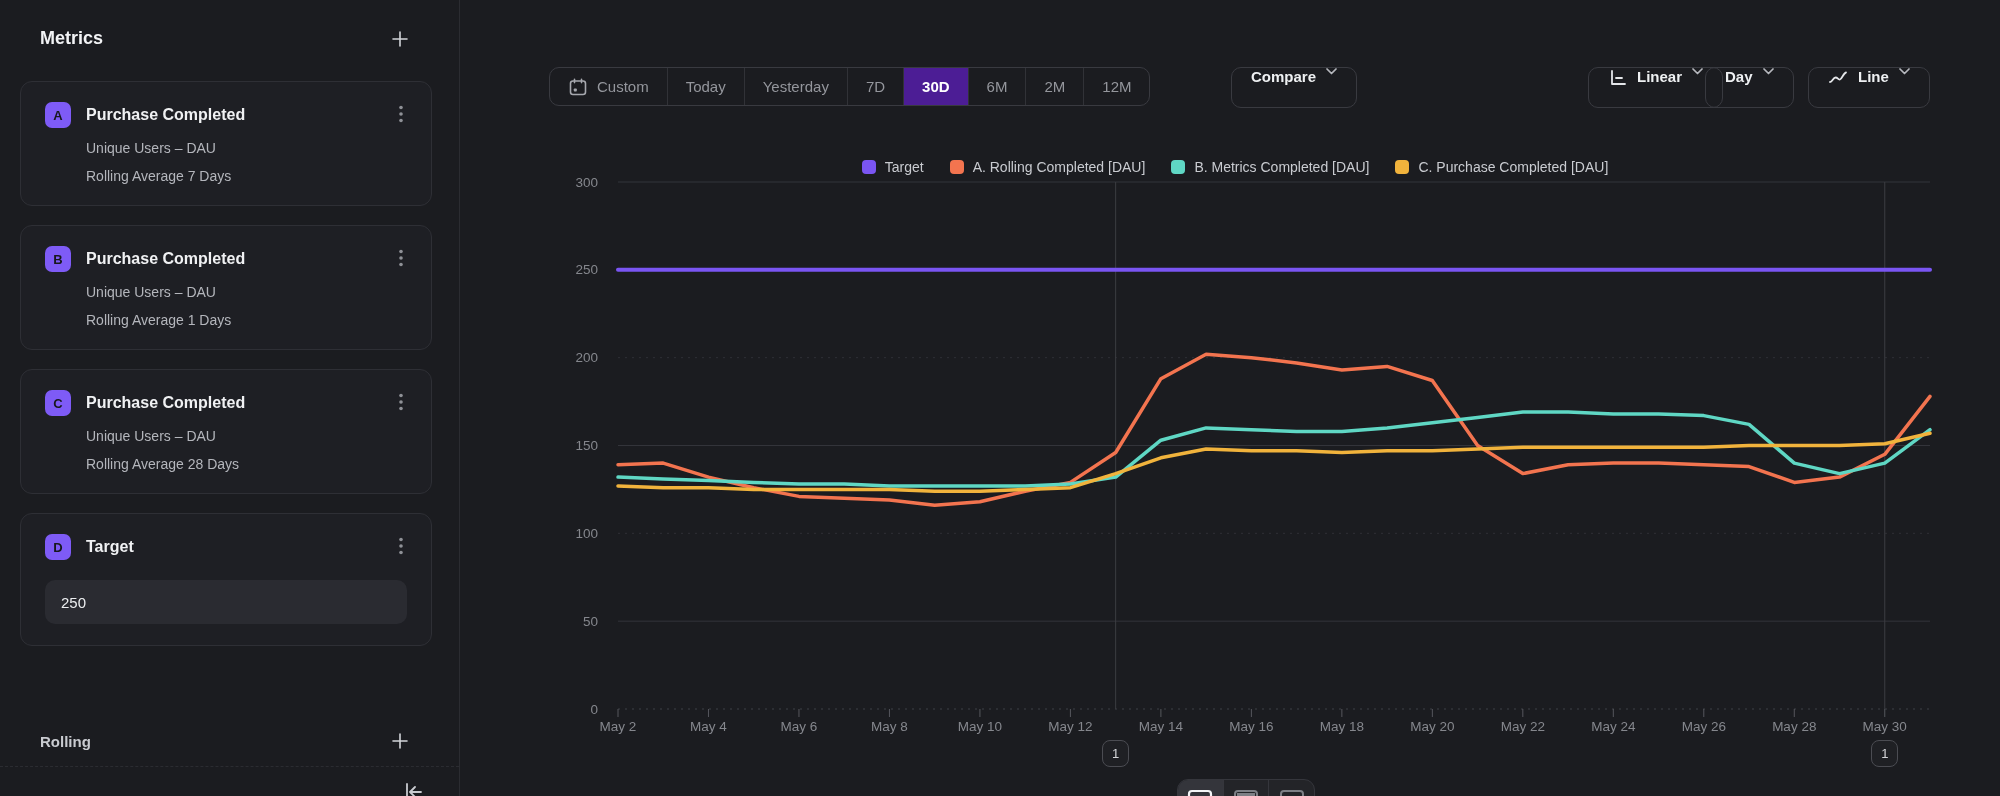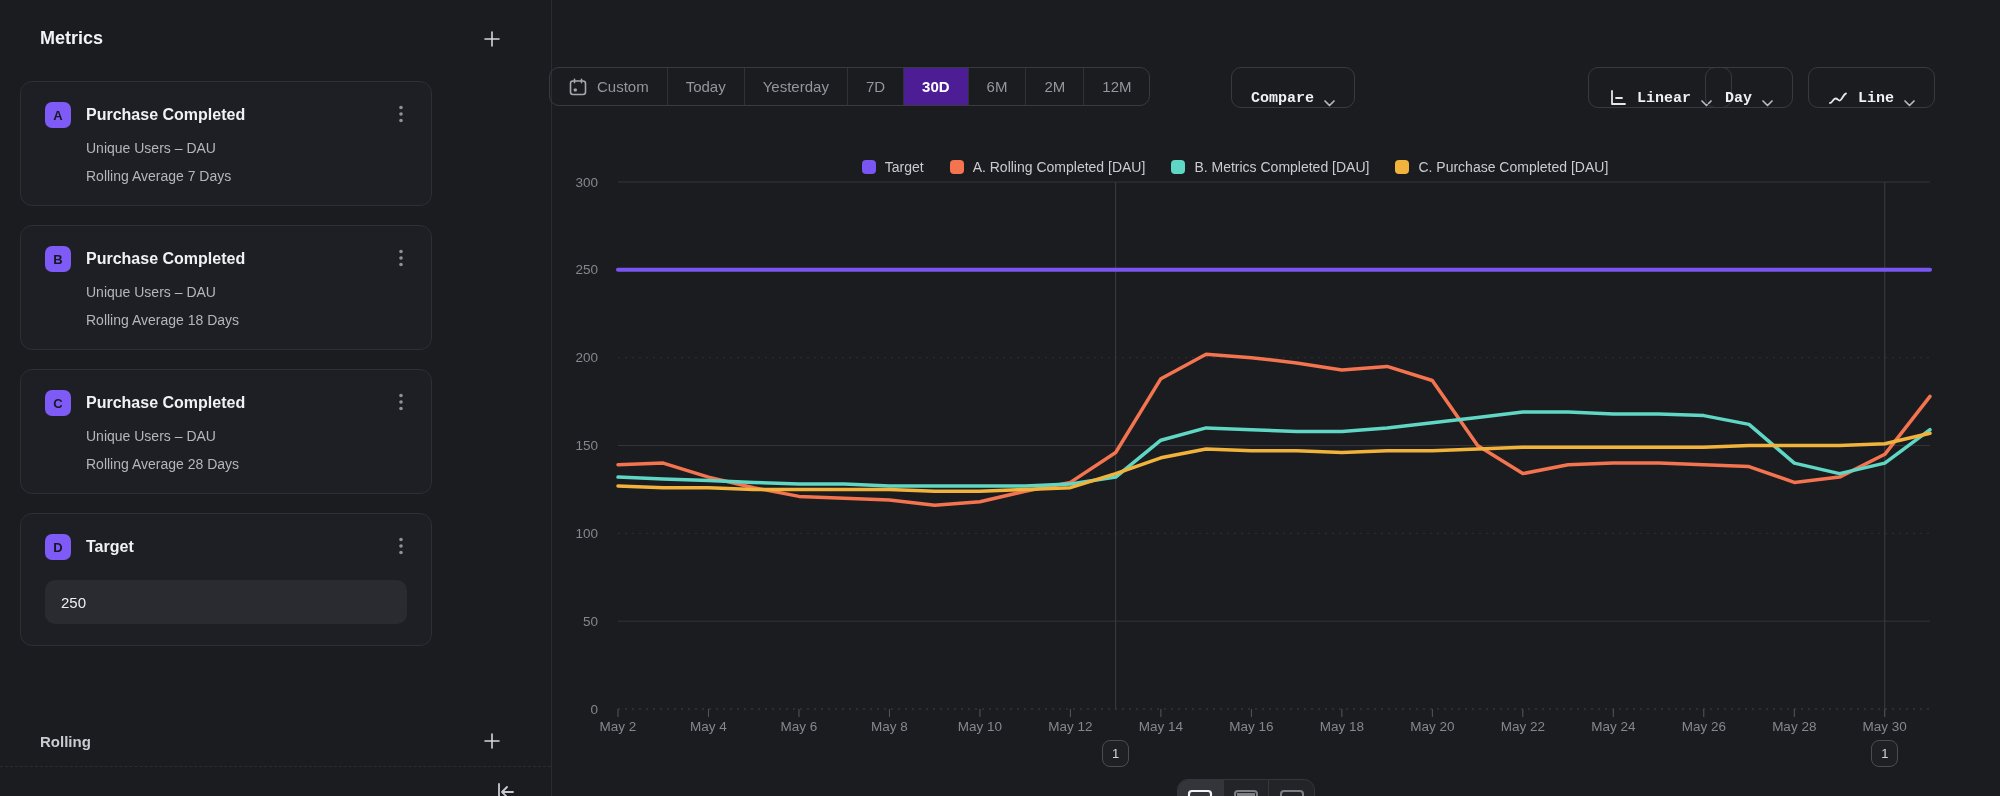--- a/index.html
+++ b/index.html
@@ -2,21 +2,21 @@
 <html><head>
 <meta charset="utf-8">
 <style>
   html,body{margin:0;padding:0}
   body{
     width:2000px;height:796px;position:relative;overflow:hidden;
     background:#1b1c20;color:#e9eaec;
     font-family:"Liberation Sans",sans-serif;
   }
   
-  .sidebar{position:absolute;left:0;top:0;width:552px;height:796px;box-sizing:border-box;border-right:1px solid #2b2c31;background:#1b1c20}
+  .sidebar{position:absolute;left:0;top:0;width:460px;height:796px;box-sizing:border-box;border-right:1px solid #2b2c31;background:#1b1c20}
   .sidebar-header{position:absolute;left:40px;right:50px;top:28px;display:flex;justify-content:space-between;align-items:center}
   .sidebar-title{font-size:18px;font-weight:700;color:#f2f3f5}
   .icon-btn{background:none;border:none;padding:0;margin:0;color:#d3d5d9;display:flex;align-items:center;cursor:pointer}
   .card-list{position:absolute;left:20px;top:81px;width:412px}
   .card{box-sizing:border-box;background:#1e1f24;border:1px solid #2e2f35;border-radius:12px;padding:20px 24px 21px 24px;margin-bottom:19px}
   .card-head{display:flex;align-items:center;height:26px}
   .badge{width:26px;height:26px;border-radius:7px;background:#7e5bf6;color:#17181d;font-size:13px;font-weight:700;display:flex;align-items:center;justify-content:center;flex:none}
   .card-title{font-size:16px;font-weight:700;margin-left:15px;flex:1;color:#f0f1f3}
   .kebab{color:#8f9197;display:flex;padding:2px 4px}
   .card-sub{margin-left:41px;margin-top:12px;font-size:14px;color:#b4b6bc;line-height:16px}
@@ -24,21 +24,21 @@
   .filter-row{position:absolute;left:40px;right:50px;top:728px;display:flex;justify-content:space-between;align-items:center;height:26px}
   .filter-label{font-size:15px;font-weight:700;color:#c9cbd0}
   .sidebar-divider{position:absolute;left:0;right:0;top:766px;border-top:1px dashed #2b2c31;height:0}
   .collapse-btn{position:absolute;right:34px;top:780px;color:#c9cbd0}
   
   .tab-group{position:absolute;left:549px;top:67px;height:39px;display:flex;align-items:stretch;border:1px solid #393a40;border-radius:10px;overflow:hidden;box-sizing:border-box}
   .tab{display:flex;align-items:center;gap:9px;padding:0 18px;font-size:15px;color:#94969c;border-right:1px solid #313237;cursor:pointer;white-space:nowrap}
   .tab:last-child{border-right:none}
   .tab.active{background:#4c1d95;color:#ffffff;font-weight:700}
   .tab .cal{color:#a6a8ae;display:flex}
-  .btn{position:absolute;top:67px;height:41px;display:flex;align-items:flex-end;gap:10px;padding:0 19px;border:1px solid #393a40;border-radius:10px;background:transparent;color:#eef0f2;font-size:15px;font-weight:700;box-sizing:border-box;font-family:Liberation Mono, monospace;cursor:pointer;white-space:nowrap}
+  .btn{position:absolute;top:67px;height:41px;display:flex;align-items:flex-start;gap:10px;padding:0 19px;border:1px solid #393a40;border-radius:10px;background:transparent;color:#eef0f2;font-size:15px;font-weight:700;box-sizing:border-box;font-family:Liberation Sans, sans-serif;cursor:pointer;white-space:nowrap}
   .btn .chev,.tab .chev{color:#b6b8be;display:flex}
   .btn .glyph{color:#e4e6e9;display:flex}
   
   .legend{position:absolute;left:540px;width:1390px;top:159px;display:flex;justify-content:center;align-items:center;gap:26px}
   .legend-item{display:flex;align-items:center;gap:9px;font-size:14px;color:#c9cbd0;cursor:pointer}
   .legend-swatch{width:14px;height:14px;border-radius:4px;flex:none}
   
   .chart-svg{position:absolute;left:0;top:0}
   .chart-svg text{font-family:"Liberation Sans",sans-serif}
   .badge-1{position:absolute;top:740px;width:27px;height:27px;box-sizing:border-box;border:1px solid #4b4c52;border-radius:8px;background:#1f2024;color:#d3d4d8;font-size:13px;display:flex;align-items:center;justify-content:center;cursor:pointer}
@@ -85,21 +85,21 @@
           <span class="card-title">Purchase Completed</span>
           <button class="icon-btn kebab">
             <span><svg width="4" height="18" viewBox="0 0 4 18">
                 <circle cx="2" cy="2.5" r="1.8" fill="currentColor"></circle>
                 <circle cx="2" cy="9" r="1.8" fill="currentColor"></circle>
                 <circle cx="2" cy="15.5" r="1.8" fill="currentColor"></circle>
               </svg></span>
           </button>
         </div>
         <div class="card-sub">Unique Users – DAU</div>
-        <div class="card-sub">Rolling Average 18 Days</div>
+        <div class="card-sub">Rolling Average 1 Days</div>
       </div>
       <div class="card">
         <div class="card-head">
           <span class="badge">C</span>
           <span class="card-title">Purchase Completed</span>
           <button class="icon-btn kebab">
             <span><svg width="4" height="18" viewBox="0 0 4 18">
                 <circle cx="2" cy="2.5" r="1.8" fill="currentColor"></circle>
                 <circle cx="2" cy="9" r="1.8" fill="currentColor"></circle>
                 <circle cx="2" cy="15.5" r="1.8" fill="currentColor"></circle>

